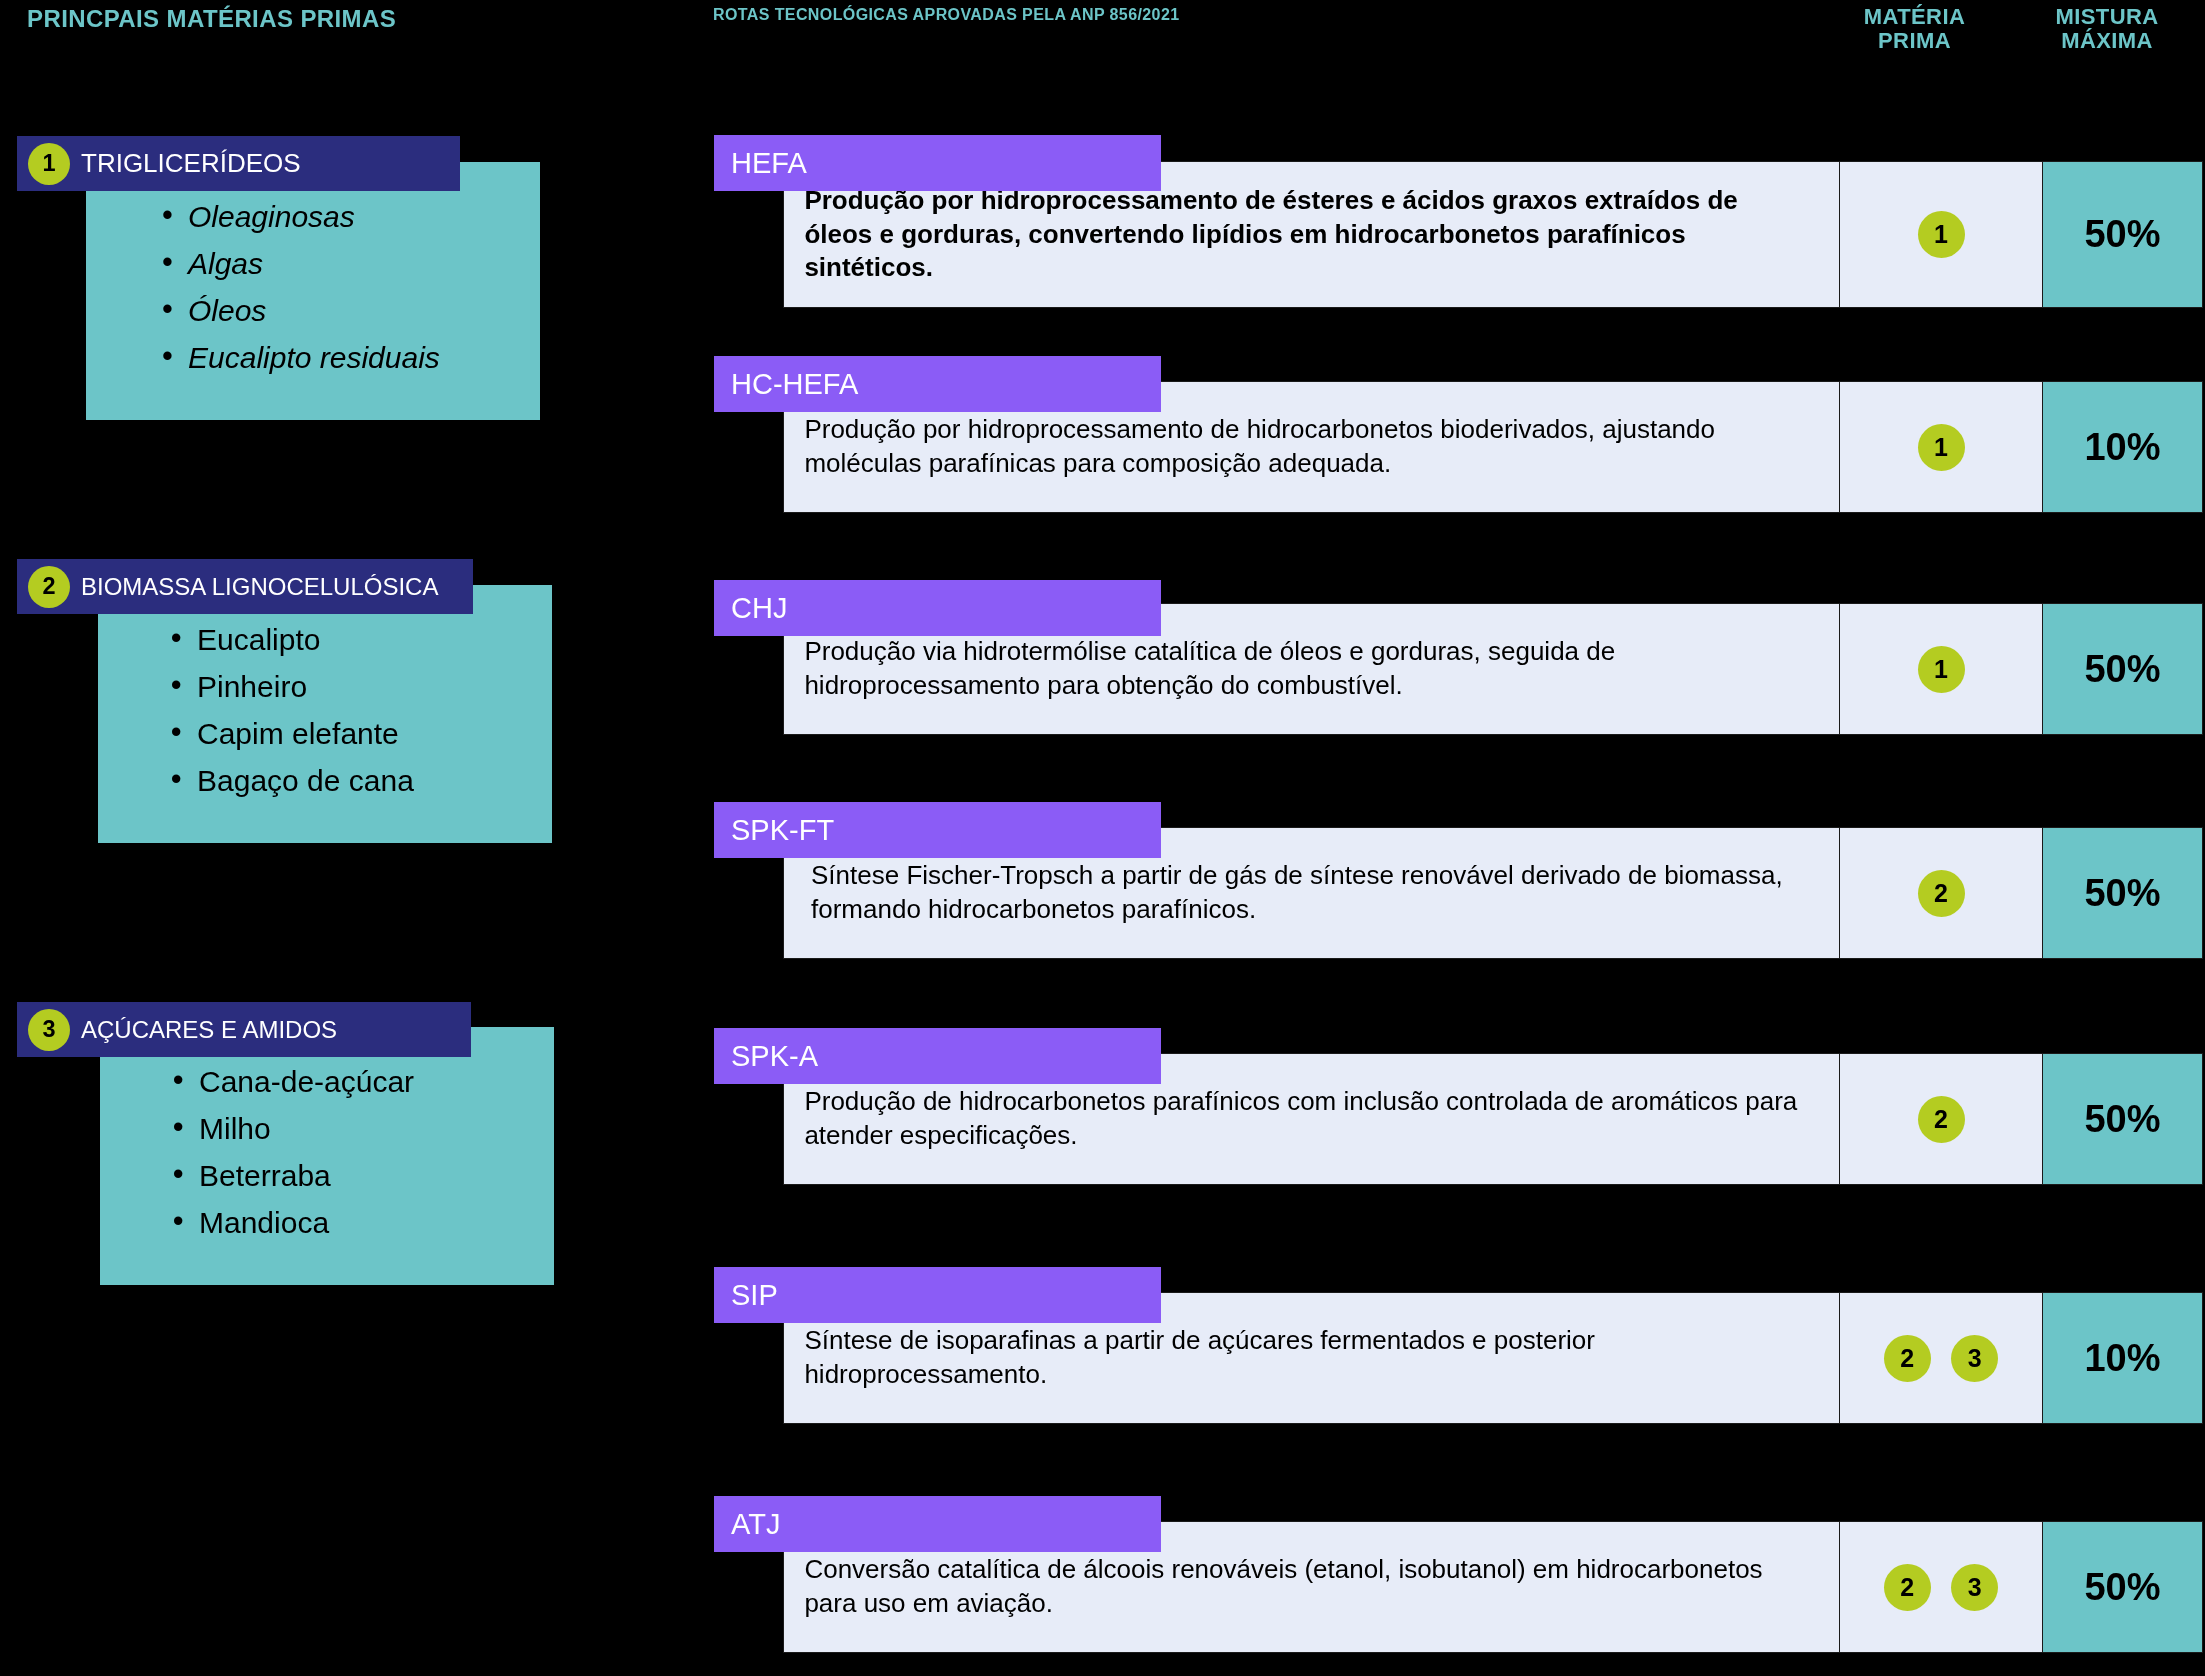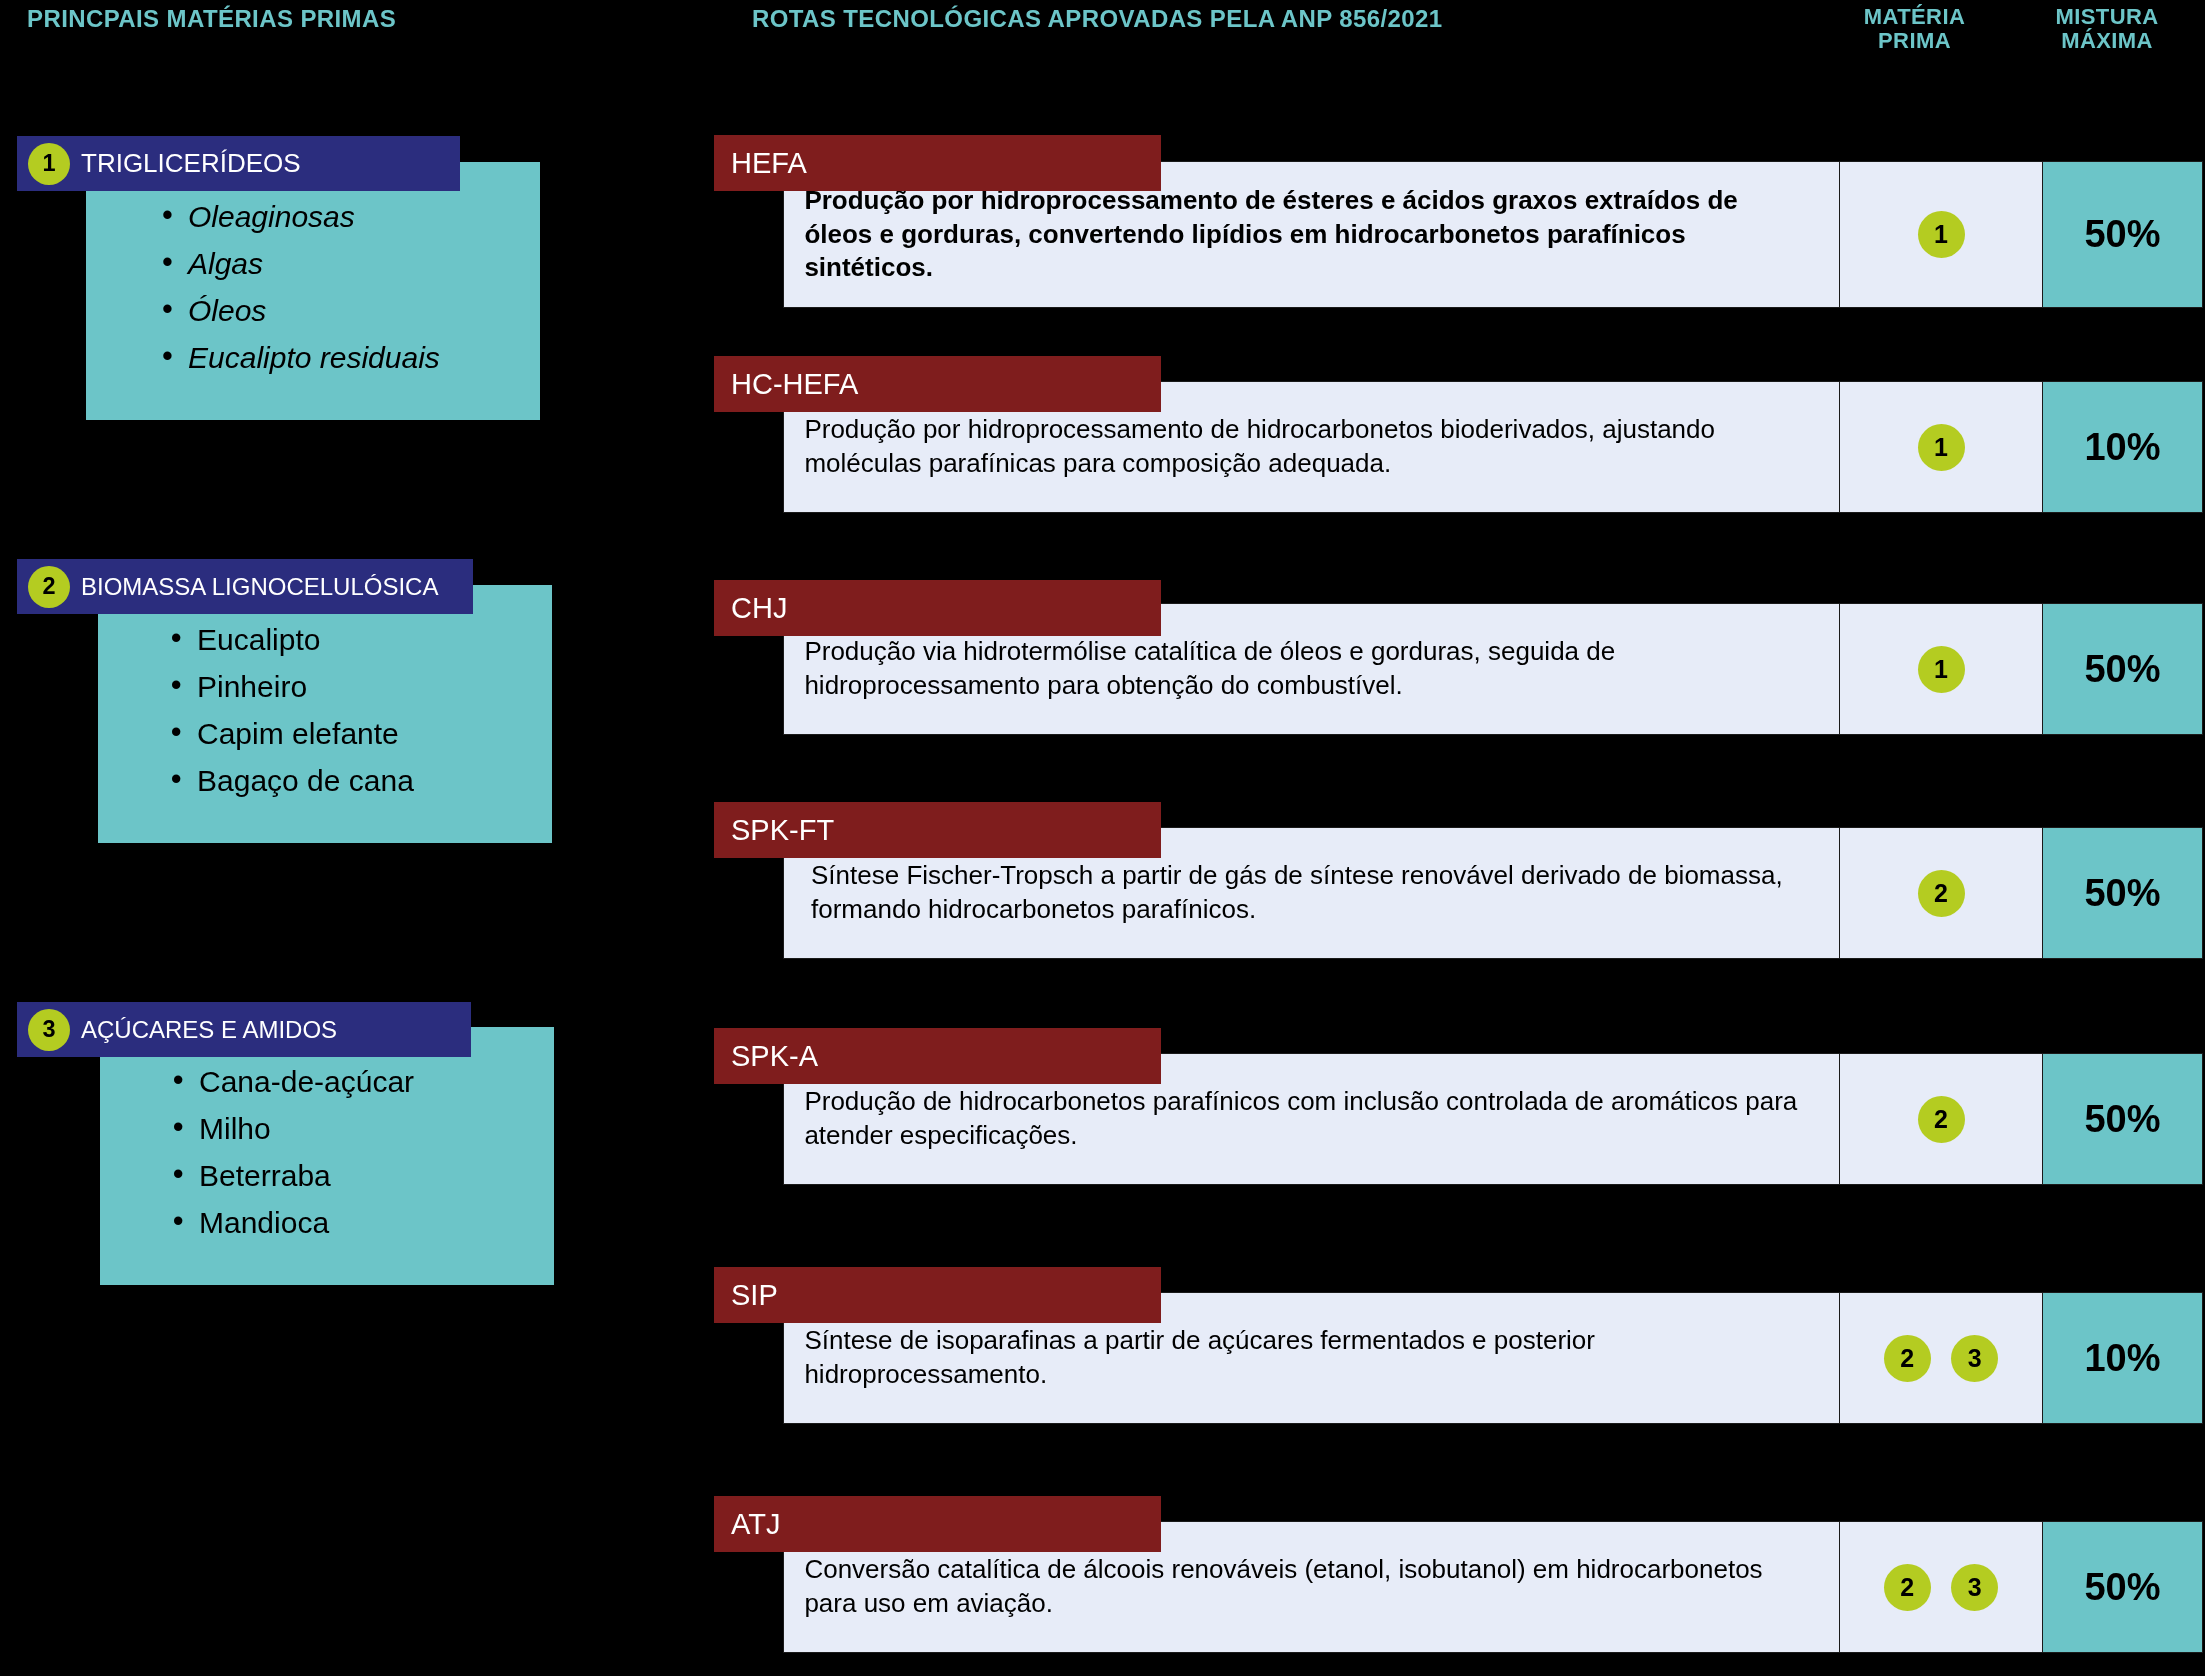--- a/index.html
+++ b/index.html
@@ -7,21 +7,21 @@
     width:2205px;height:1677px;position:relative;overflow:hidden;
     font-family:"Liberation Sans", sans-serif;
   }
 
   
   .col-head{
     position:absolute;color:#6cc5c8;font-weight:bold;
     letter-spacing:0.4px;line-height:1.12;
   }
   #hdr-materias{left:27px;top:6.3px;font-size:24px;}
-  #hdr-rotas{left:752px;top:6.3px;font-size:24px;}
+  #hdr-rotas{left:713px;top:6.3px;font-size:16px;}
   #hdr-mp{left:1840px;top:4.7px;width:149px;text-align:center;font-size:22px;}
   #hdr-mix{left:2013px;top:4.7px;width:188px;text-align:center;font-size:22px;}
 
   
   .fs-card{position:absolute;}
   .fs-body{
     position:absolute;background:#6cc5c8;
   }
   .fs-head{
     position:absolute;background:#2b2d7e;display:flex;align-items:center;
@@ -68,21 +68,21 @@
   .route-desc{
     position:absolute;left:783px;background:#e7ecf8;
     border:1.6px solid #1a1a1a;box-sizing:border-box;
     display:flex;align-items:center;
   }
   .route-desc p{
     margin:0;padding:0 27px 0 20.4px;font-size:26px;line-height:1.30;color:#000;
   }
   .route-tab{
     position:absolute;left:714px;width:447px;height:56px;
-    background:#7f1d1d;color:#fff;font-size:29px;
+    background:#8b5cf6;color:#fff;font-size:29px;
     display:flex;align-items:center;padding-left:17px;box-sizing:border-box;
     z-index:3;
   }
   .cell-mp{
     position:absolute;left:1840px;width:203px;background:#e7ecf8;
     border:1.6px solid #1a1a1a;border-left:none;box-sizing:border-box;
     display:flex;align-items:center;justify-content:center;gap:20.4px;
   }
   .cell-mix{
     position:absolute;left:2043px;width:160px;background:#6cc5c8;

